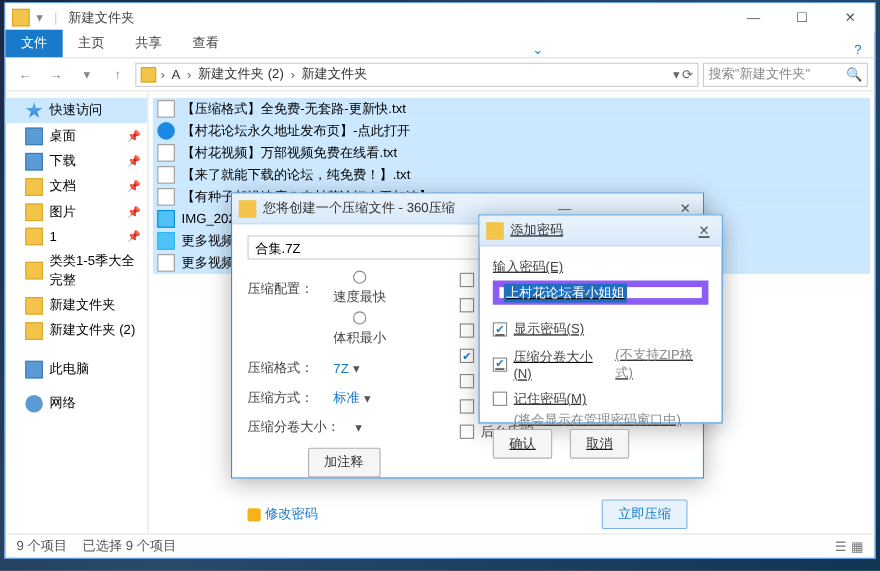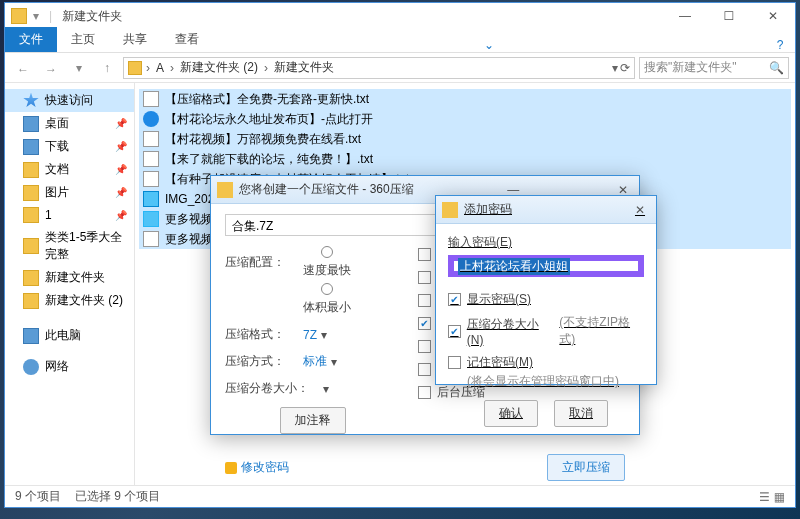--- a/index.html
+++ b/index.html
@@ -66,21 +66,21 @@
 .lock { width:12px; height:12px; background:#f5b319; border-radius:2px; }
 .zip-foot { display:flex; align-items:center; padding:0 14px 12px; }
 
 .pwd-dlg { left:435px; top:195px; width:222px; height:190px;text-decoration:underline; }
 .pwd-body { padding:10px 12px; }
 .pwd-label { color:#444; margin-bottom:4px; }
 .pwd-input { width:100%; height:22px; border:6px solid #8b5cf6; padding:0 4px; display:flex; align-items:center; }
 .pwd-sel { background:#1e6fbf; color:#fff; padding:0 2px; }
 .pwd-chk { display:flex; align-items:center; gap:6px; color:#444; margin:6px 0 2px; }
 .pwd-note { color:#888; margin-left:19px; }
-.pwd-btns { display:flex; justify-content:center; gap:16px; margin-top:10px; }
+.pwd-btns { display:flex; justify-content:flex-start; gap:16px; }
 </style>
 </head>
 <body>
 
 <div class="explorer">
   <div class="titlebar">
     <div class="tb-left">
       <div class="tb-icon"></div>
       <span style="color:#888">▾</span>
       <span class="tb-sep">|</span>

